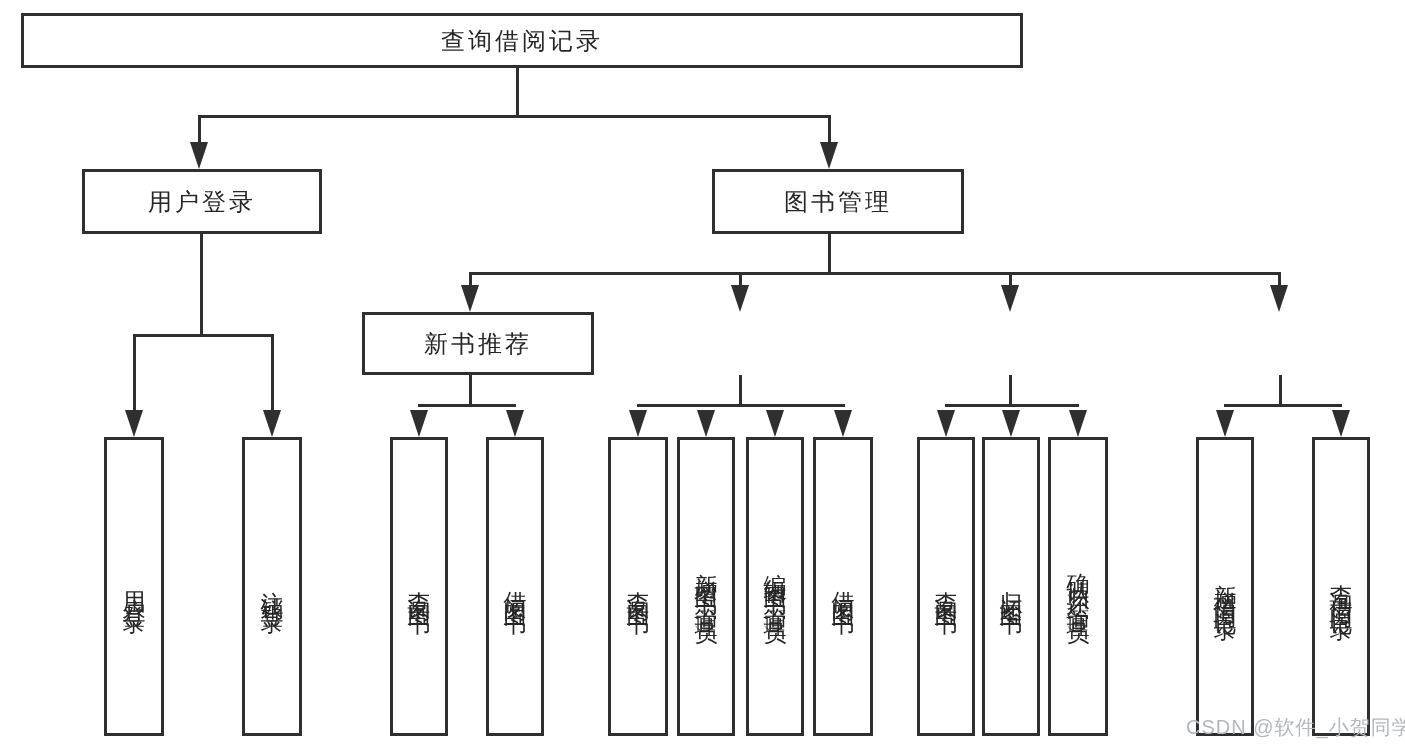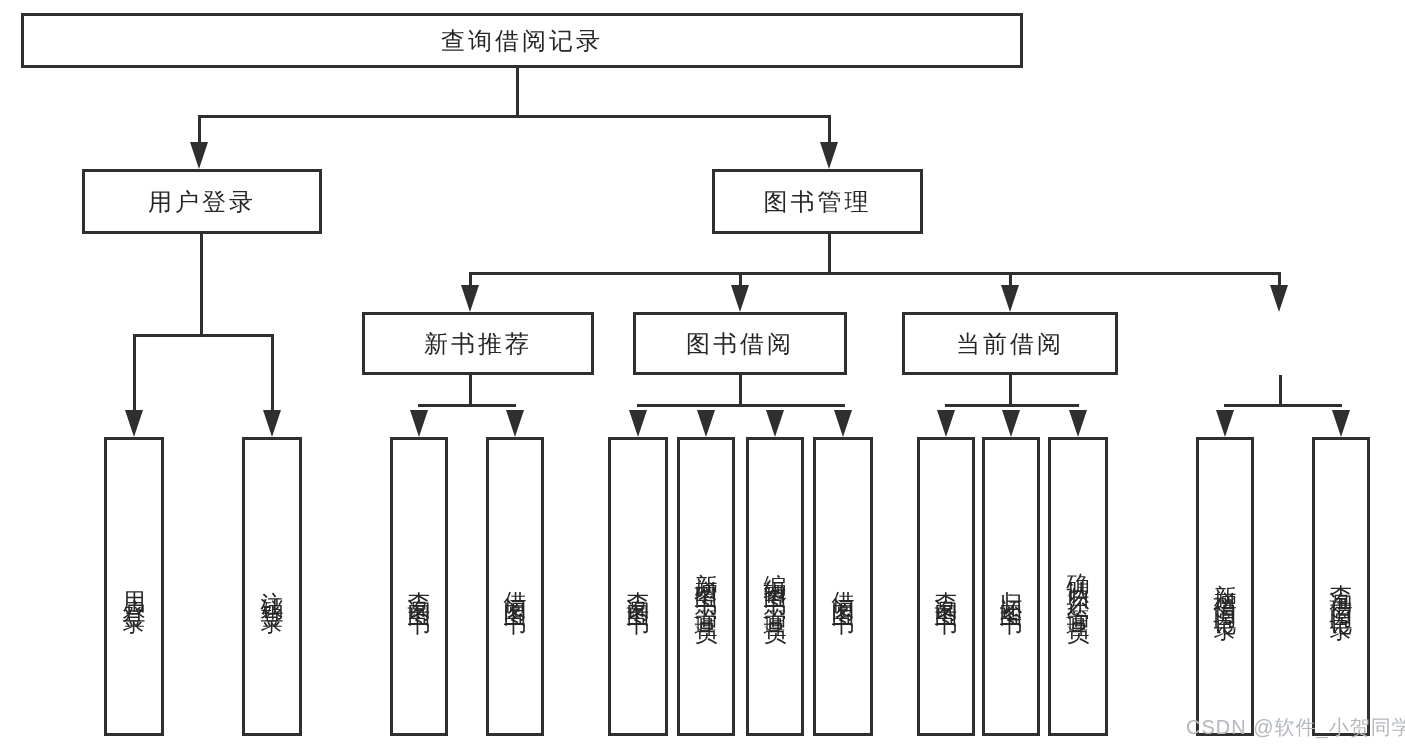--- a/index.html
+++ b/index.html
@@ -40,21 +40,21 @@
 
   <div class="hl" style="left:198px;top:115px;width:633px;"></div>
   <div class="vl" style="left:198px;top:115px;height:30px;"></div>
   <div class="vl" style="left:828px;top:115px;height:30px;"></div>
   <div class="arrow" style="left:190px;top:142px;"></div>
   <div class="arrow" style="left:820px;top:142px;"></div>
 
   <div class="box" style="left:82px;top:169px;width:240px;height:65px;">
     <span class="hlabel">用户登录</span>
   </div>
-  <div class="box" style="left:712px;top:169px;width:211px;height:65px;">
+  <div class="box" style="left:712px;top:169px;width:252px;height:65px;">
     <span class="hlabel">图书管理</span>
   </div>
 
   <div class="vl" style="left:200px;top:234px;height:103px;"></div>
   <div class="hl" style="left:133px;top:334px;width:141px;"></div>
   <div class="vl" style="left:133px;top:334px;height:80px;"></div>
   <div class="vl" style="left:271px;top:334px;height:80px;"></div>
   <div class="arrow" style="left:125px;top:410px;"></div>
   <div class="arrow" style="left:263px;top:410px;"></div>
 
@@ -64,26 +64,20 @@
   <div class="vl" style="left:739px;top:272px;height:18px;"></div>
   <div class="vl" style="left:1009px;top:272px;height:18px;"></div>
   <div class="vl" style="left:1278px;top:272px;height:18px;"></div>
   <div class="arrow" style="left:461px;top:285px;"></div>
   <div class="arrow" style="left:731px;top:285px;"></div>
   <div class="arrow" style="left:1001px;top:285px;"></div>
   <div class="arrow" style="left:1270px;top:285px;"></div>
 
   <div class="box" style="left:362px;top:312px;width:232px;height:63px;">
     <span class="hlabel">新书推荐</span>
-  </div>
-  <div class="box" style="left:633px;top:312px;width:214px;height:63px;">
-    <span class="hlabel">图书借阅</span>
-  </div>
-  <div class="box" style="left:902px;top:312px;width:216px;height:63px;">
-    <span class="hlabel">当前借阅</span>
   </div>
 
   <div class="vl" style="left:469px;top:375px;height:32px;"></div>
   <div class="vl" style="left:739px;top:375px;height:32px;"></div>
   <div class="vl" style="left:1009px;top:375px;height:32px;"></div>
   <div class="vl" style="left:1279px;top:375px;height:32px;"></div>
 
   <div class="hl" style="left:418px;top:404px;width:98px;"></div>
   <div class="hl" style="left:637px;top:404px;width:208px;"></div>
   <div class="hl" style="left:945px;top:404px;width:134px;"></div>

